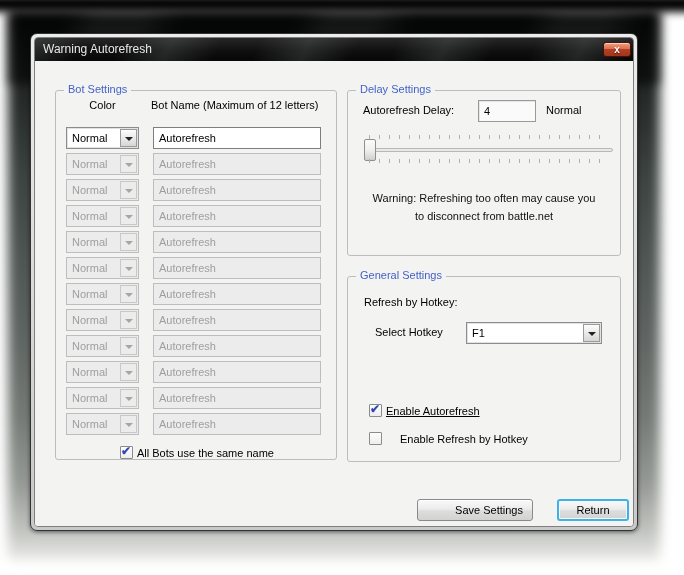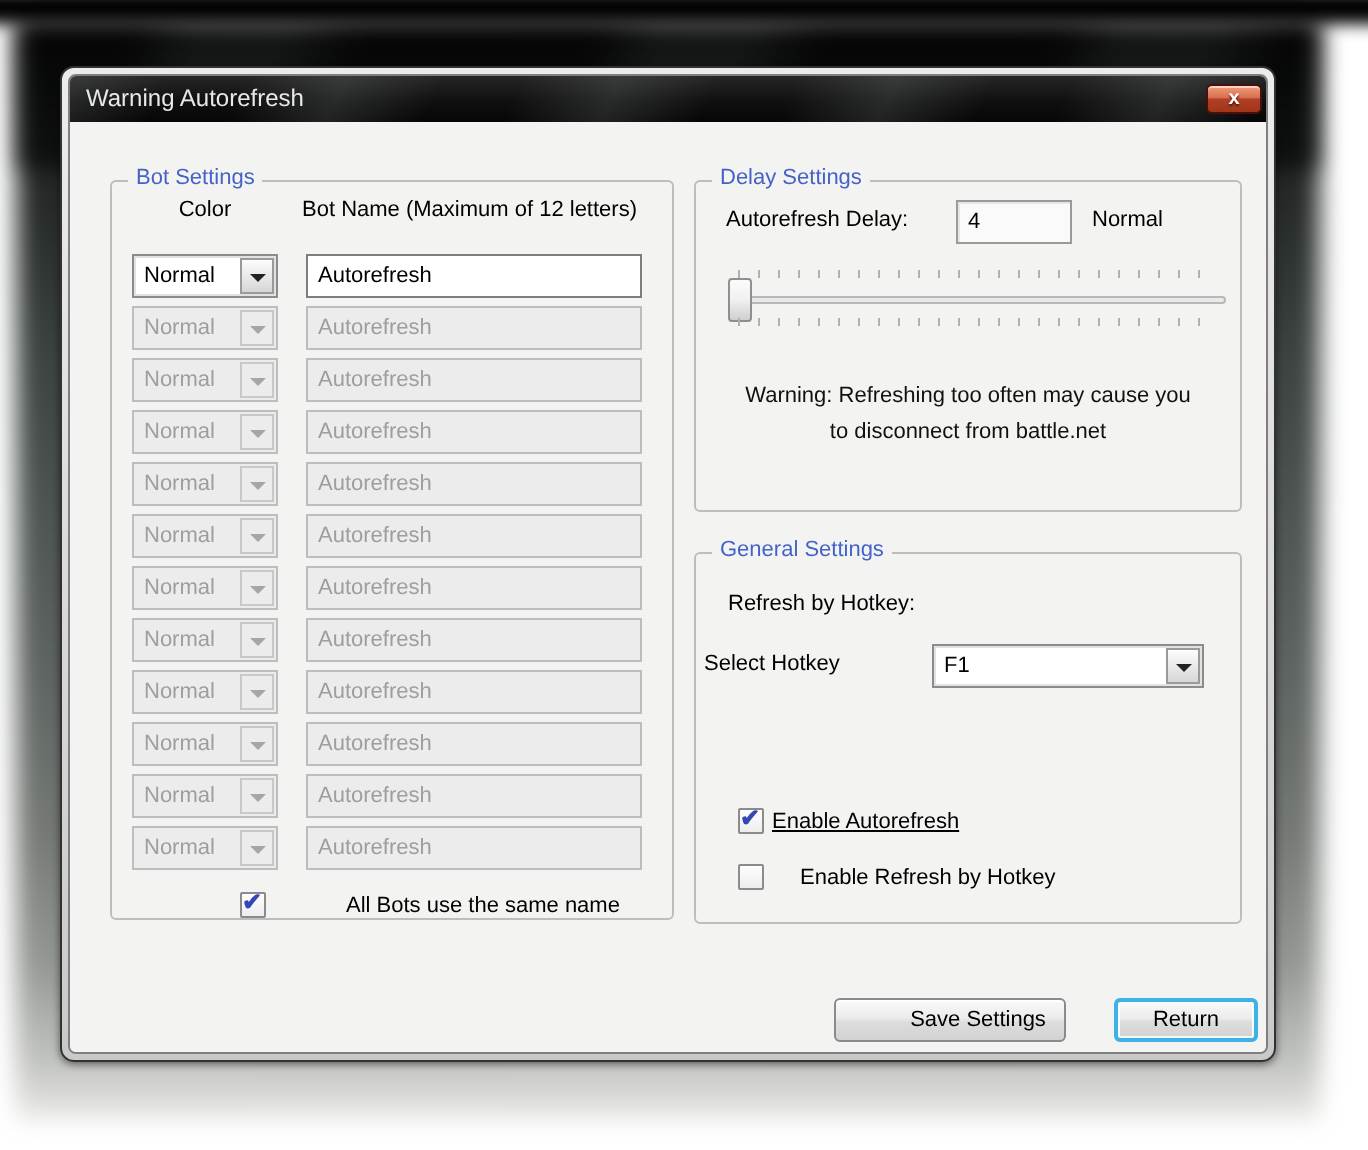--- a/index.html
+++ b/index.html
@@ -225,21 +225,21 @@
         <span class="combo-btn">
           <i class="arr"></i>
         </span>
       </div>
       <input class="name-input disabled" value="Autorefresh" style="">
     </div>
   </div>
           <div class="checkbox checked" style="left:64px;top:355px;">
             <span class="check-glyph">✔</span>
           </div>
-          <span class="cb-label" style="left:81px;top:356px;margin-left:36px;">All Bots use the same name</span>
+          <span class="cb-label" style="left:81px;top:356px;">All Bots use the same name</span>
         </div>
 
         <div class="groupbox" style="left:312px;top:29px;width:274px;height:166px;">
           <span class="legend">Delay Settings</span>
           <span class="lbl" style="left:15px;top:13px;">Autorefresh Delay:</span>
           <input class="value-box" style="left: 130px; top: 9px; width: 58px; height: 22px;" value="4">
           <span class="lbl" style="left:198px;top:13px;">Normal</span>
 
           <div class="slider">
             <div class="ticks top"></div>
@@ -248,21 +248,21 @@
             <div class="ticks bottom"></div>
           </div>
 
           <div class="warn" style="top:101px;">Warning: Refreshing too often may cause you</div>
           <div class="warn" style="top:119px;">to disconnect from battle.net</div>
         </div>
 
         <div class="groupbox" style="left:312px;top:215px;width:274px;height:186px;">
           <span class="legend">General Settings</span>
           <span class="lbl" style="left:16px;top:19px;">Refresh by Hotkey:</span>
-          <span class="lbl" style="left:4px;top:49px;text-align:right;">Select Hotkey</span>
+          <span class="lbl" style="left:27px;top:49px;text-align:right;">Select Hotkey</span>
 
           <div class="combo" style="left:118px;top:45px;width:136px;">
             <span class="combo-txt">F1</span>
             <span class="combo-btn">
               <i class="arr"></i>
             </span>
           </div>
 
           <div class="checkbox checked" style="left:21px;top:127px;">
             <span class="check-glyph">✔</span>

